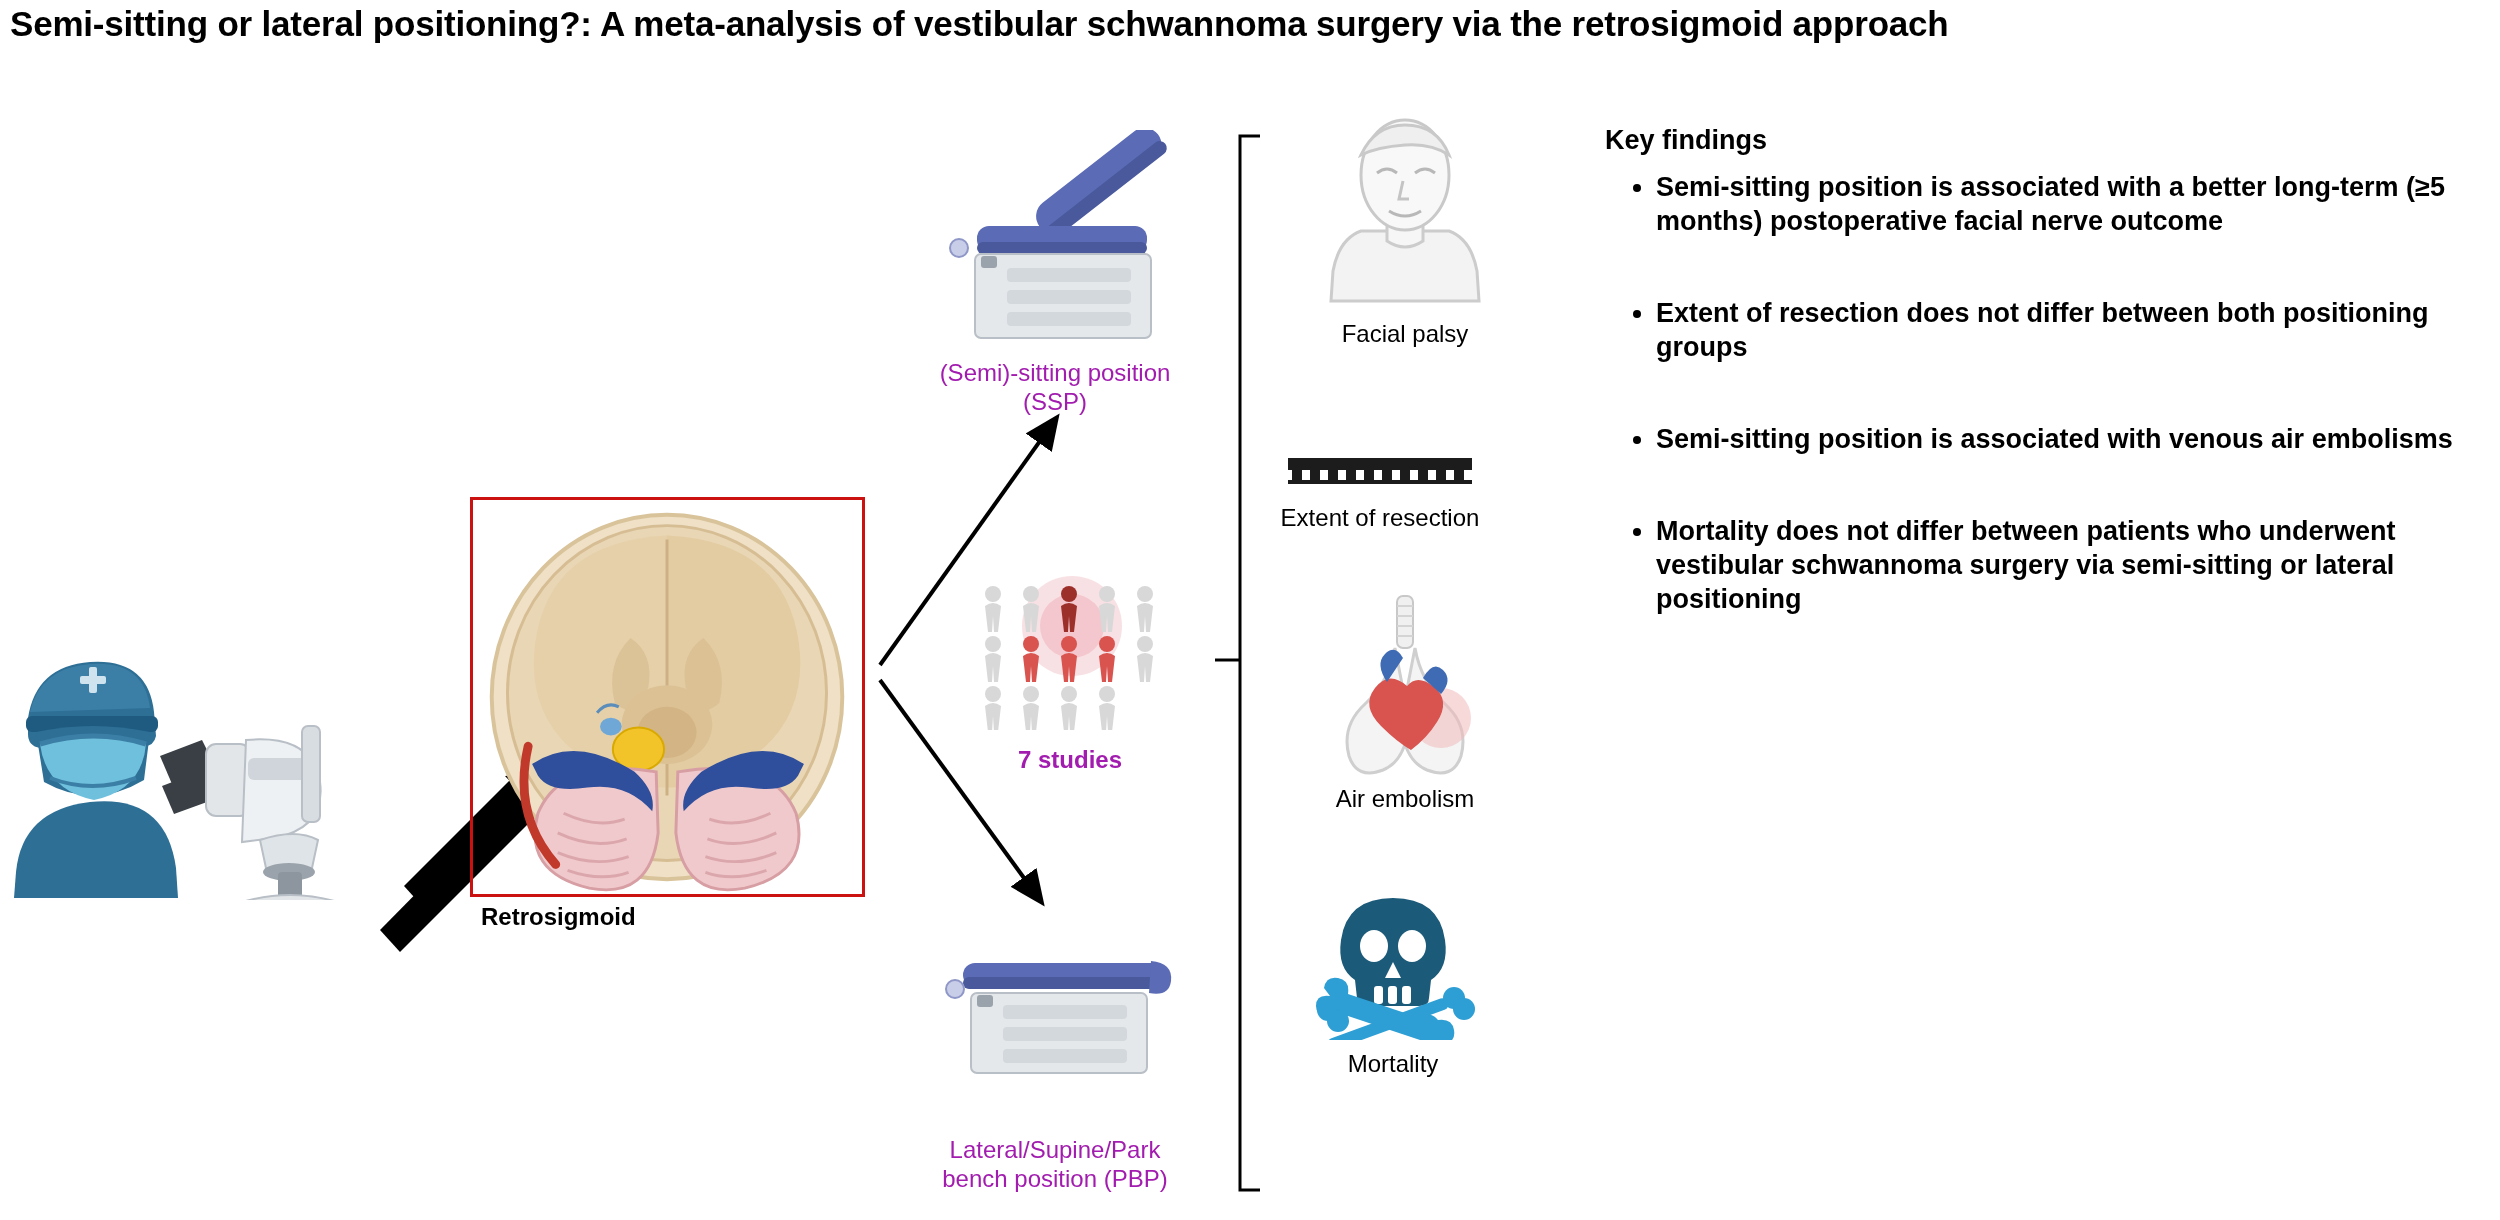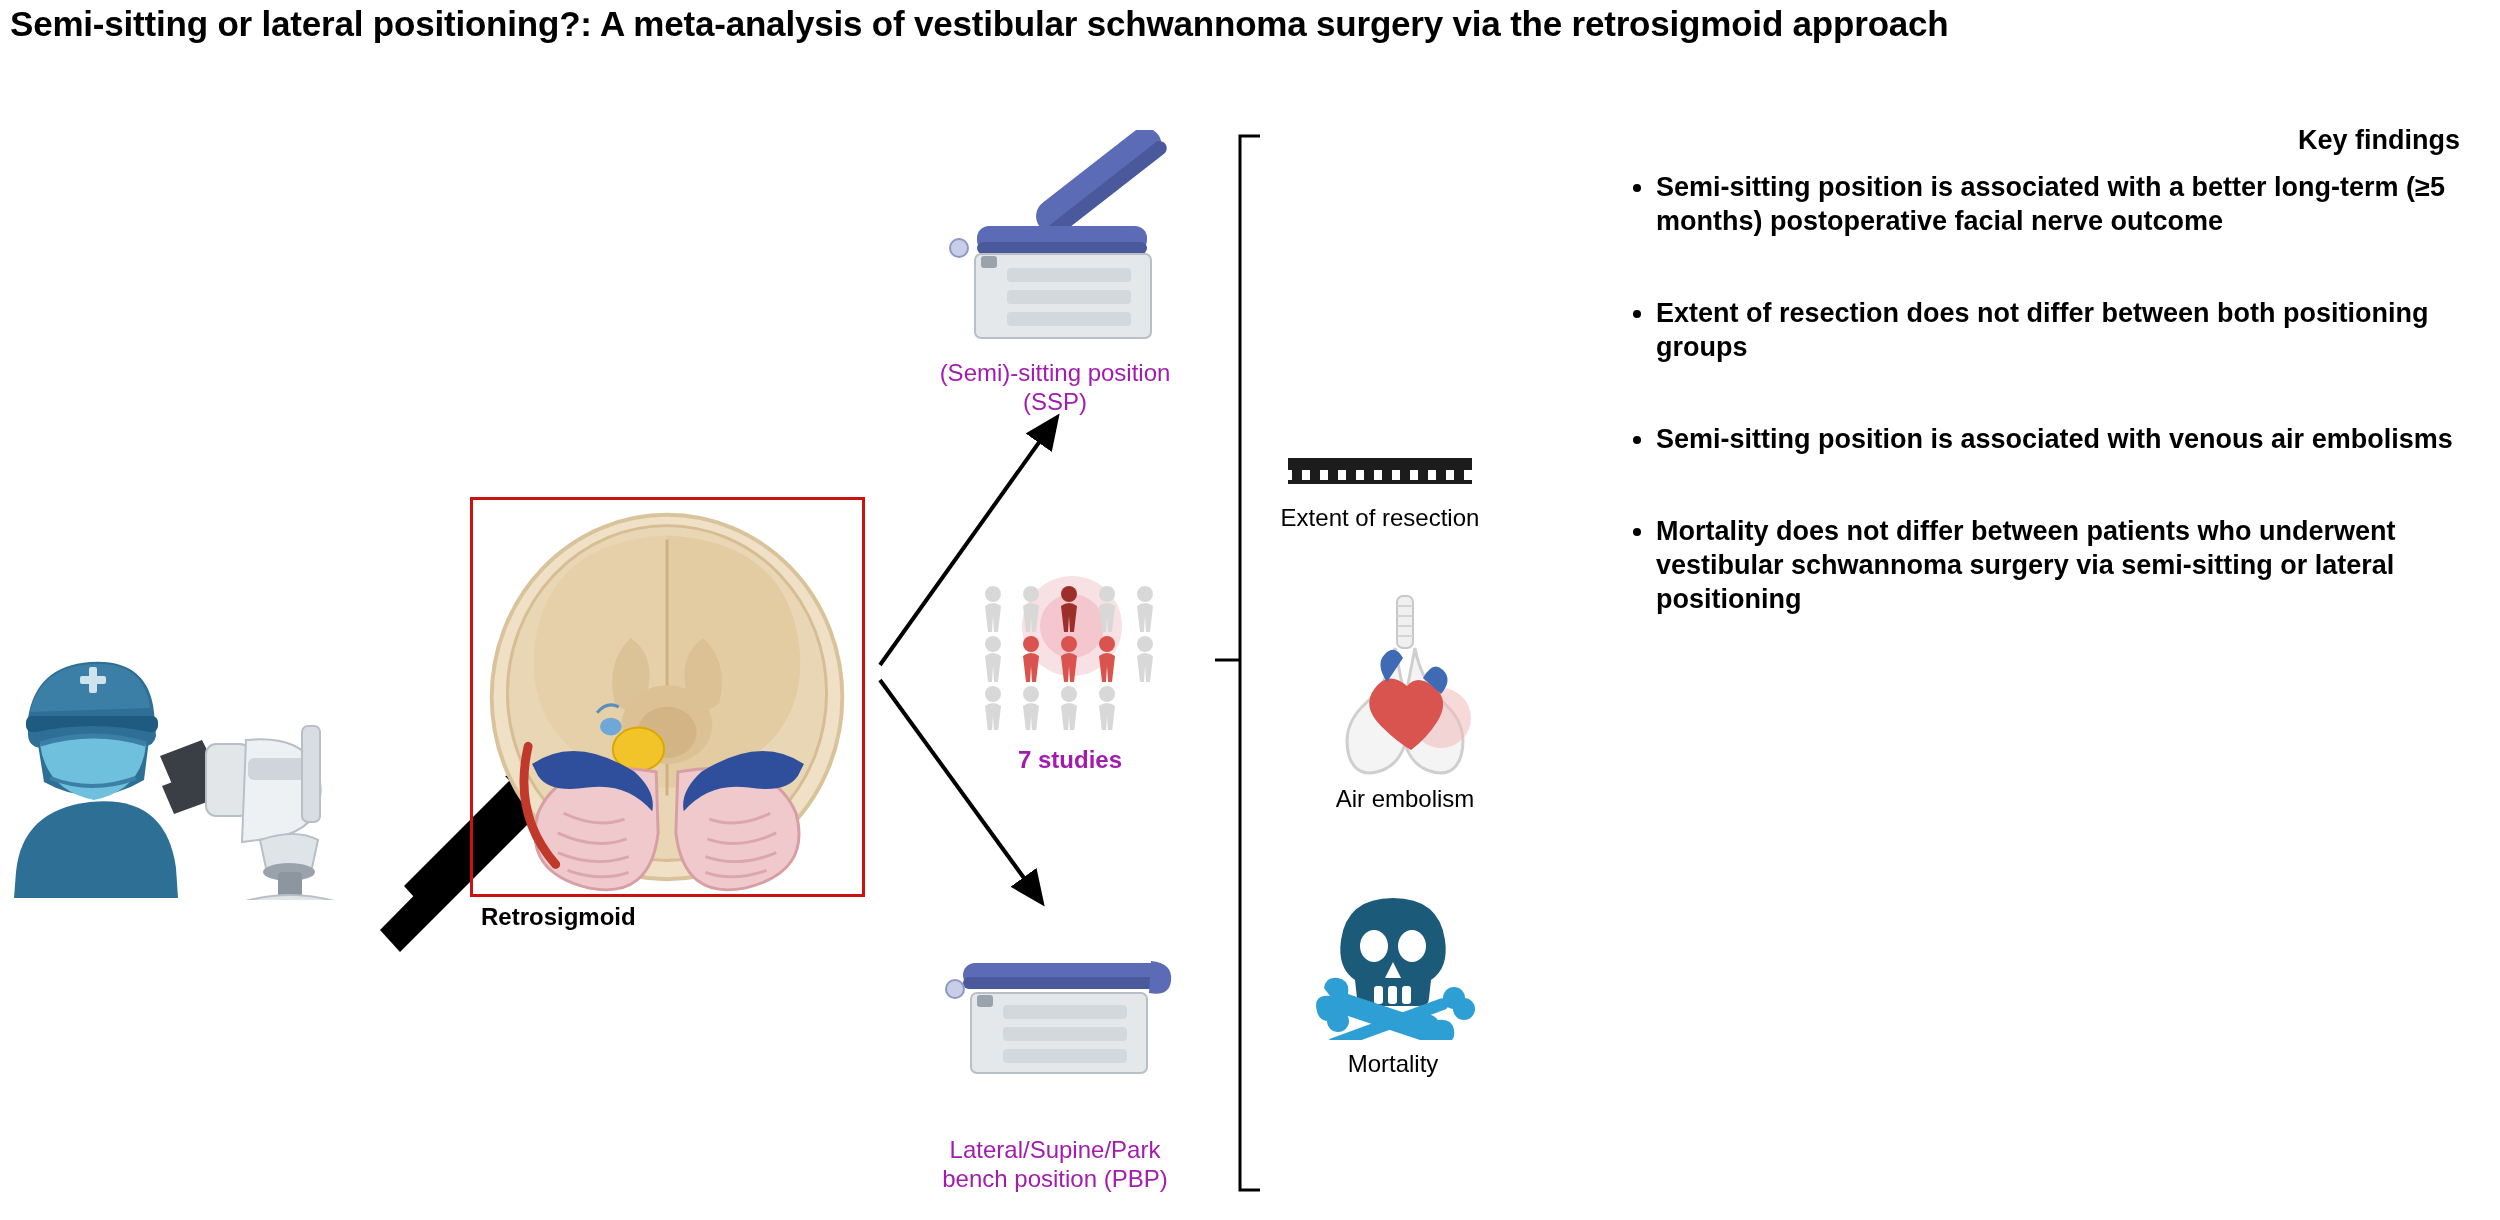--- a/index.html
+++ b/index.html
@@ -146,21 +146,20 @@
     position: absolute;
     left: 1600px;
     top: 125px;
     width: 860px;
   }
   .kf-title {
     font-size: 27px;
     font-weight: bold;
     margin: 0 0 14px 1px;
     padding-left: 4px;
-    text-align: right;
   }
   .kf-list {
     margin: 0;
     padding-left: 56px;
     list-style: disc;
   }
   .kf-list li {
     font-size: 27px;
     font-weight: bold;
     line-height: 34px;
@@ -395,20 +394,35 @@
       </g>
     </svg>
   </div>
   <div class="caption cap-studies">7 studies</div>
 
   <svg class="layer">
     <path d="M1260 136 L1240 136 L1240 1190 L1260 1190" fill="none" stroke="#000" stroke-width="3"></path>
     <line x1="1240" y1="660" x2="1215" y2="660" stroke="#000" stroke-width="3"></line>
   </svg>
 
+  <div class="outcome" style="left:1255px; top:115px;">
+    <div class="outcome-icon">
+      <svg width="160" height="195" viewBox="0 0 160 195">
+        <path d="M36 116 q-22 8 -28 40 l-2 30 h148 l-2 -30 q-6 -32 -28 -40 z" fill="#f3f3f3" stroke="#cccccc" stroke-width="3"></path>
+        <path d="M62 92 h36 v34 q-18 12 -36 0 z" fill="#f6f6f6" stroke="#cccccc" stroke-width="3"></path>
+        <ellipse cx="80" cy="60" rx="44" ry="55" fill="#f8f8f8" stroke="#c9c9c9" stroke-width="3"></ellipse>
+        <path d="M36 40 q14 -30 44 -30 q32 0 44 30 q-18 -12 -44 -10 q-28 2 -44 10z" fill="#efefef" stroke="#c9c9c9" stroke-width="3"></path>
+        <path d="M52 58 q10 -8 20 0" fill="none" stroke="#b8b8b8" stroke-width="3"></path>
+        <path d="M90 58 q10 -8 20 0" fill="none" stroke="#b8b8b8" stroke-width="3"></path>
+        <path d="M78 66 l-4 18 h10" fill="none" stroke="#c4c4c4" stroke-width="3"></path>
+        <path d="M64 96 q16 10 32 0" fill="none" stroke="#b8b8b8" stroke-width="3"></path>
+      </svg>
+    </div>
+    <div class="oc-label">Facial palsy</div>
+  </div>
 
   <div class="outcome" style="left:1230px; top:450px;">
     <div class="outcome-icon">
       <svg width="200" height="44" viewBox="0 0 200 44">
         <rect x="8" y="8" width="184" height="12" fill="#1c1c1c"></rect>
         <g fill="#1c1c1c">
           <rect x="12" y="20" width="10" height="10"></rect>
           <rect x="30" y="20" width="10" height="10"></rect>
           <rect x="48" y="20" width="10" height="10"></rect>
           <rect x="66" y="20" width="10" height="10"></rect>

